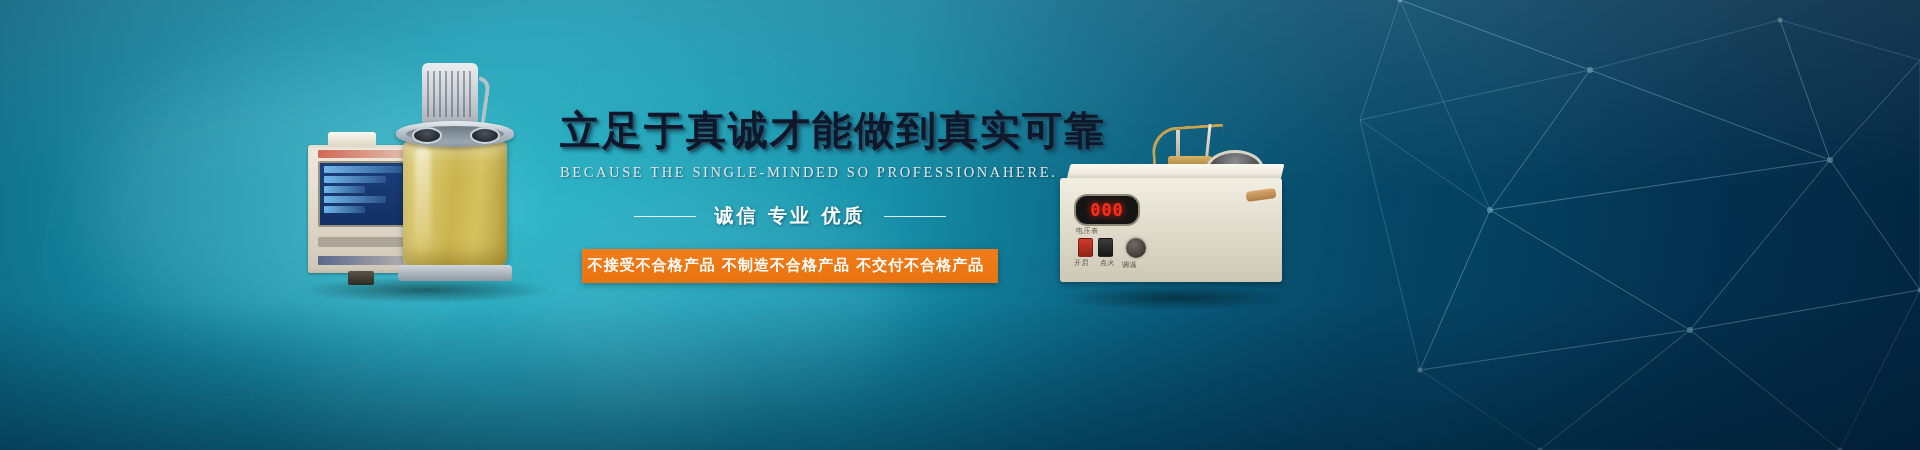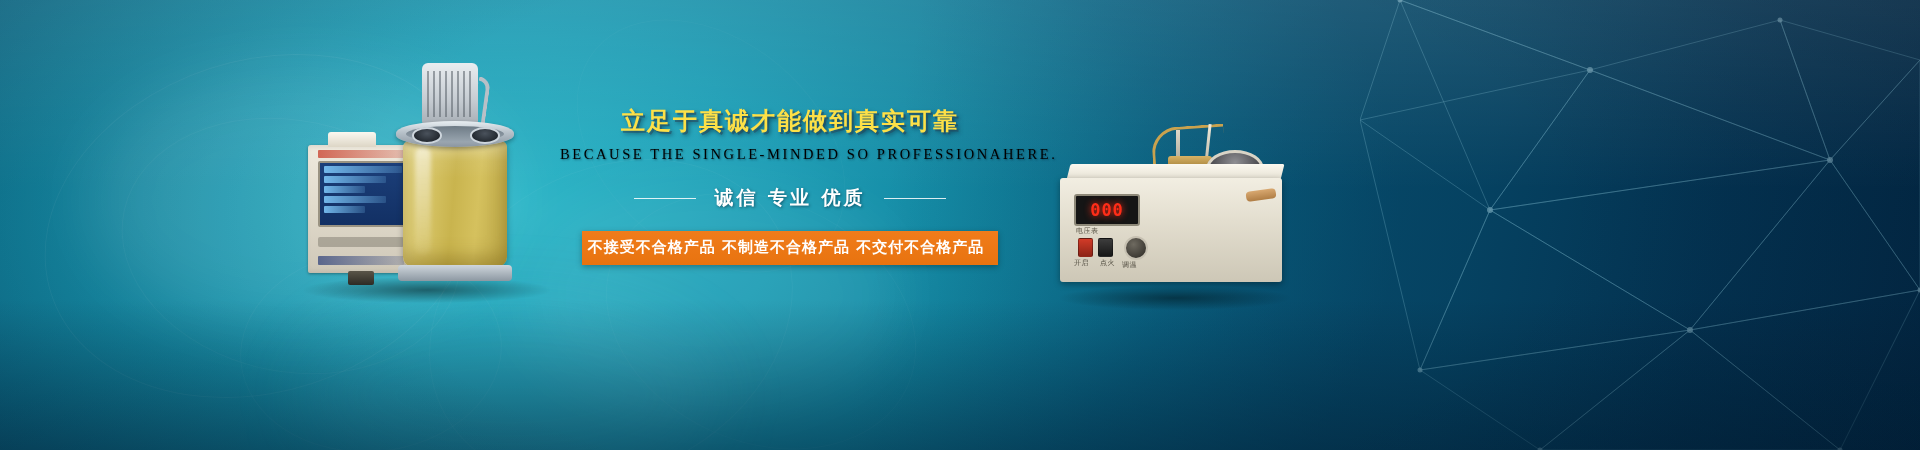--- a/index.html
+++ b/index.html
@@ -273,21 +273,21 @@
     background: linear-gradient(180deg, #fbf8ef, #e0dacb);
     transform: skewX(-14deg);
     border-radius: 2px;
   }
   .dr-display {
     position: absolute;
     left: 14px; top: 16px;
     width: 62px; height: 28px;
     background: #151515;
     border: 2px solid #8d8878;
-    border-radius: 3px;
+    border-radius: 13px;
     display: flex;
     align-items: center;
     justify-content: center;
   }
   .dr-digits {
     color: #ff2d18;
     font-family: "DejaVu Sans Mono", monospace;
     font-size: 17px;
     font-weight: bold;
     letter-spacing: 1px;
@@ -376,35 +376,35 @@
   
   .text-block {
     position: absolute;
     left: 560px;
     top: 108px;
     width: 460px;
     text-align: center;
   }
   .headline {
     font-family: "DejaVu Sans", sans-serif;
-    font-size: 24px;
+    font-size: 40px;
     font-weight: bold;
-    color: #fde047;
+    color: #0f172a;
     letter-spacing: 2px;
     line-height: 1.1;
     white-space: nowrap;
     text-shadow:
       2px 2px 0 rgba(40,70,90,0.55),
       3px 3px 4px rgba(0,30,50,0.55);
   }
   .subline {
     margin-top: 12px;
     font-family: "Liberation Serif", serif;
     font-size: 14.5px;
-    color: #000000;
+    color: #e5e5e5;
     letter-spacing: 2.6px;
     white-space: nowrap;
     text-shadow: 1px 1px 2px rgba(0,30,50,0.5);
   }
   .tagline-row {
     margin-top: 22px;
     display: flex;
     align-items: center;
     justify-content: center;
     gap: 18px;

